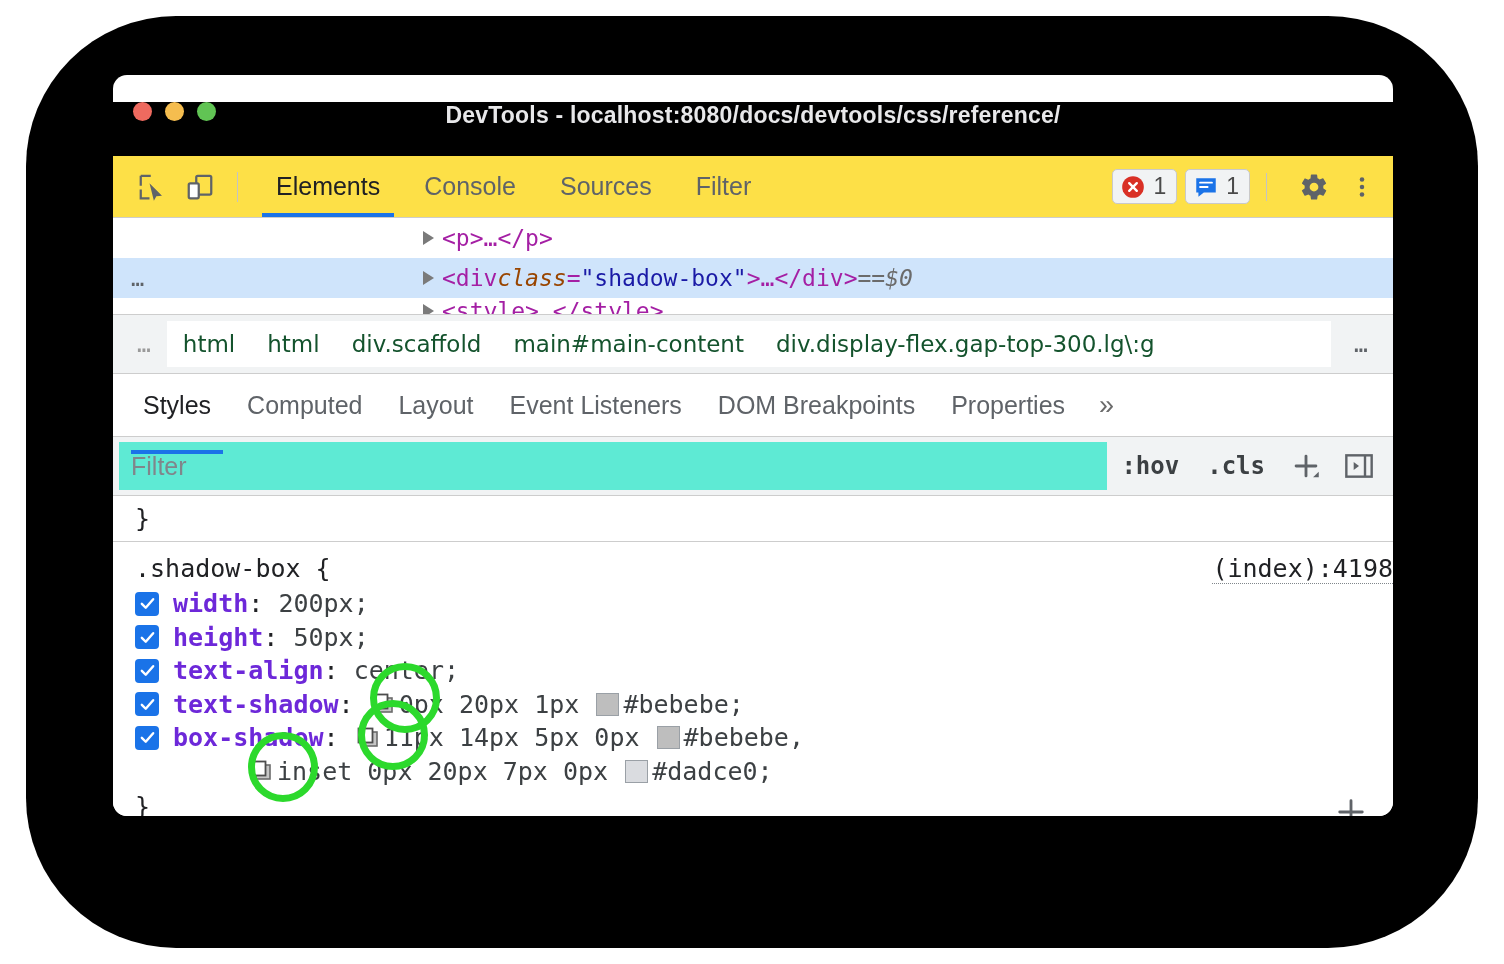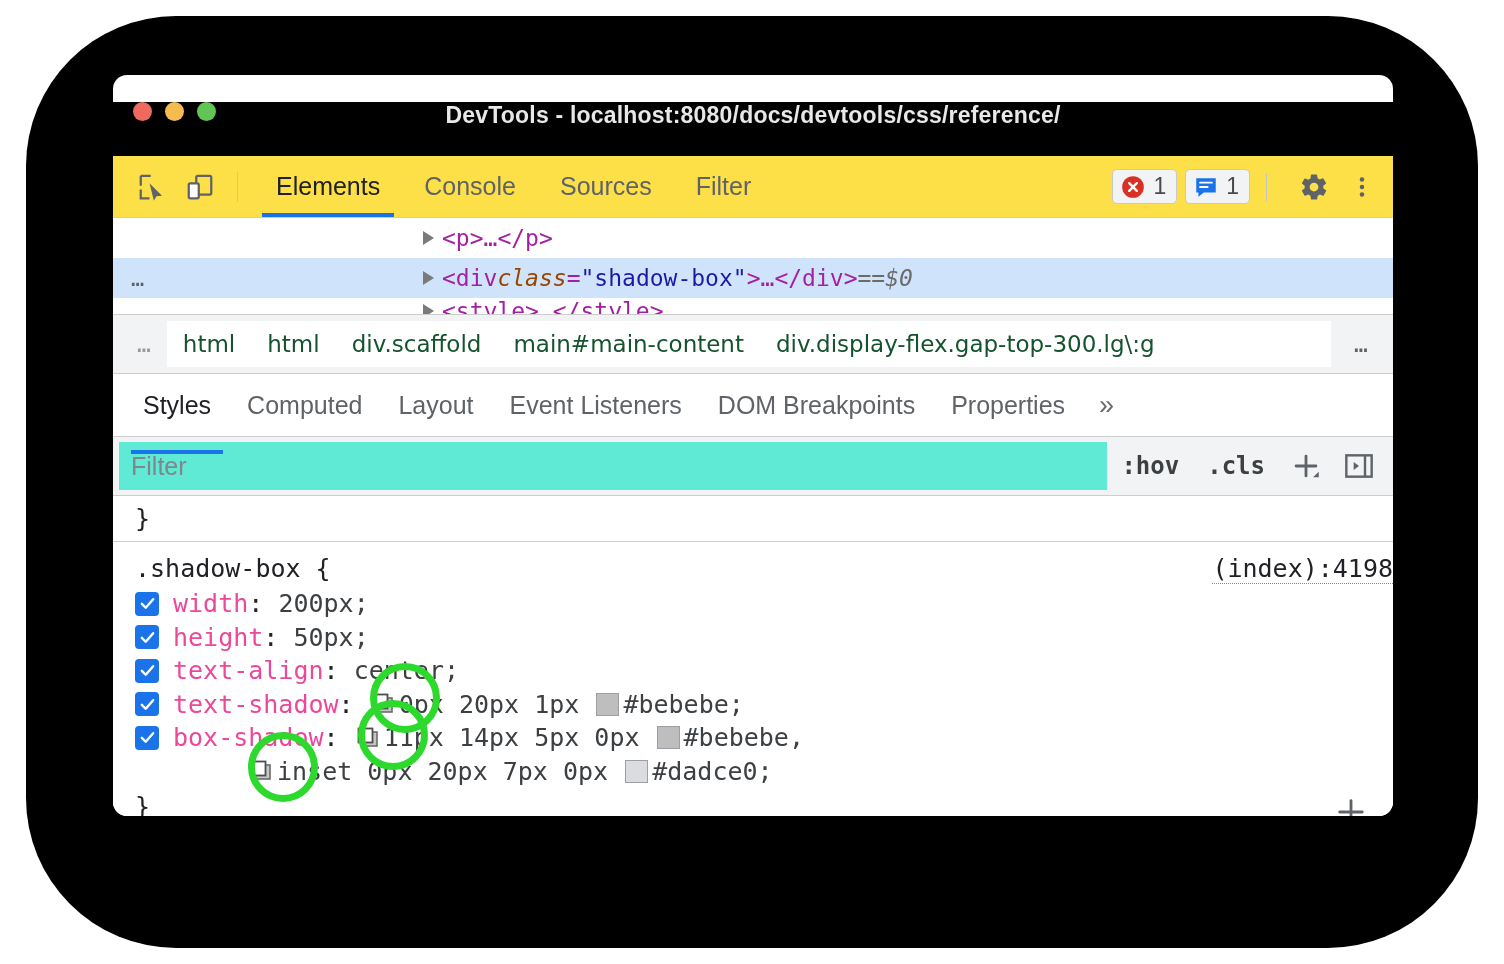--- a/index.html
+++ b/index.html
@@ -305,21 +305,21 @@
   }
   .cbox {
     width: 24px; height: 24px;
     border-radius: 4px;
     background: #1a73e8;
     margin-right: 14px;
     flex: none;
     display: flex; align-items: center; justify-content: center;
     cursor: pointer;
   }
-  .prop { color: #ec4899; }
+  .prop { color: #6d28d9; font-weight: bold; }
   .colon { color: #202124; }
   .value { color: #3c4043; margin-left: 0; }
   .swatch {
     display: inline-block;
     width: 21px; height: 21px;
     border: 1px solid #9aa0a6;
     vertical-align: -2px;
     margin: 0 4px 0 2px;
   }
   .shadow-icon {

